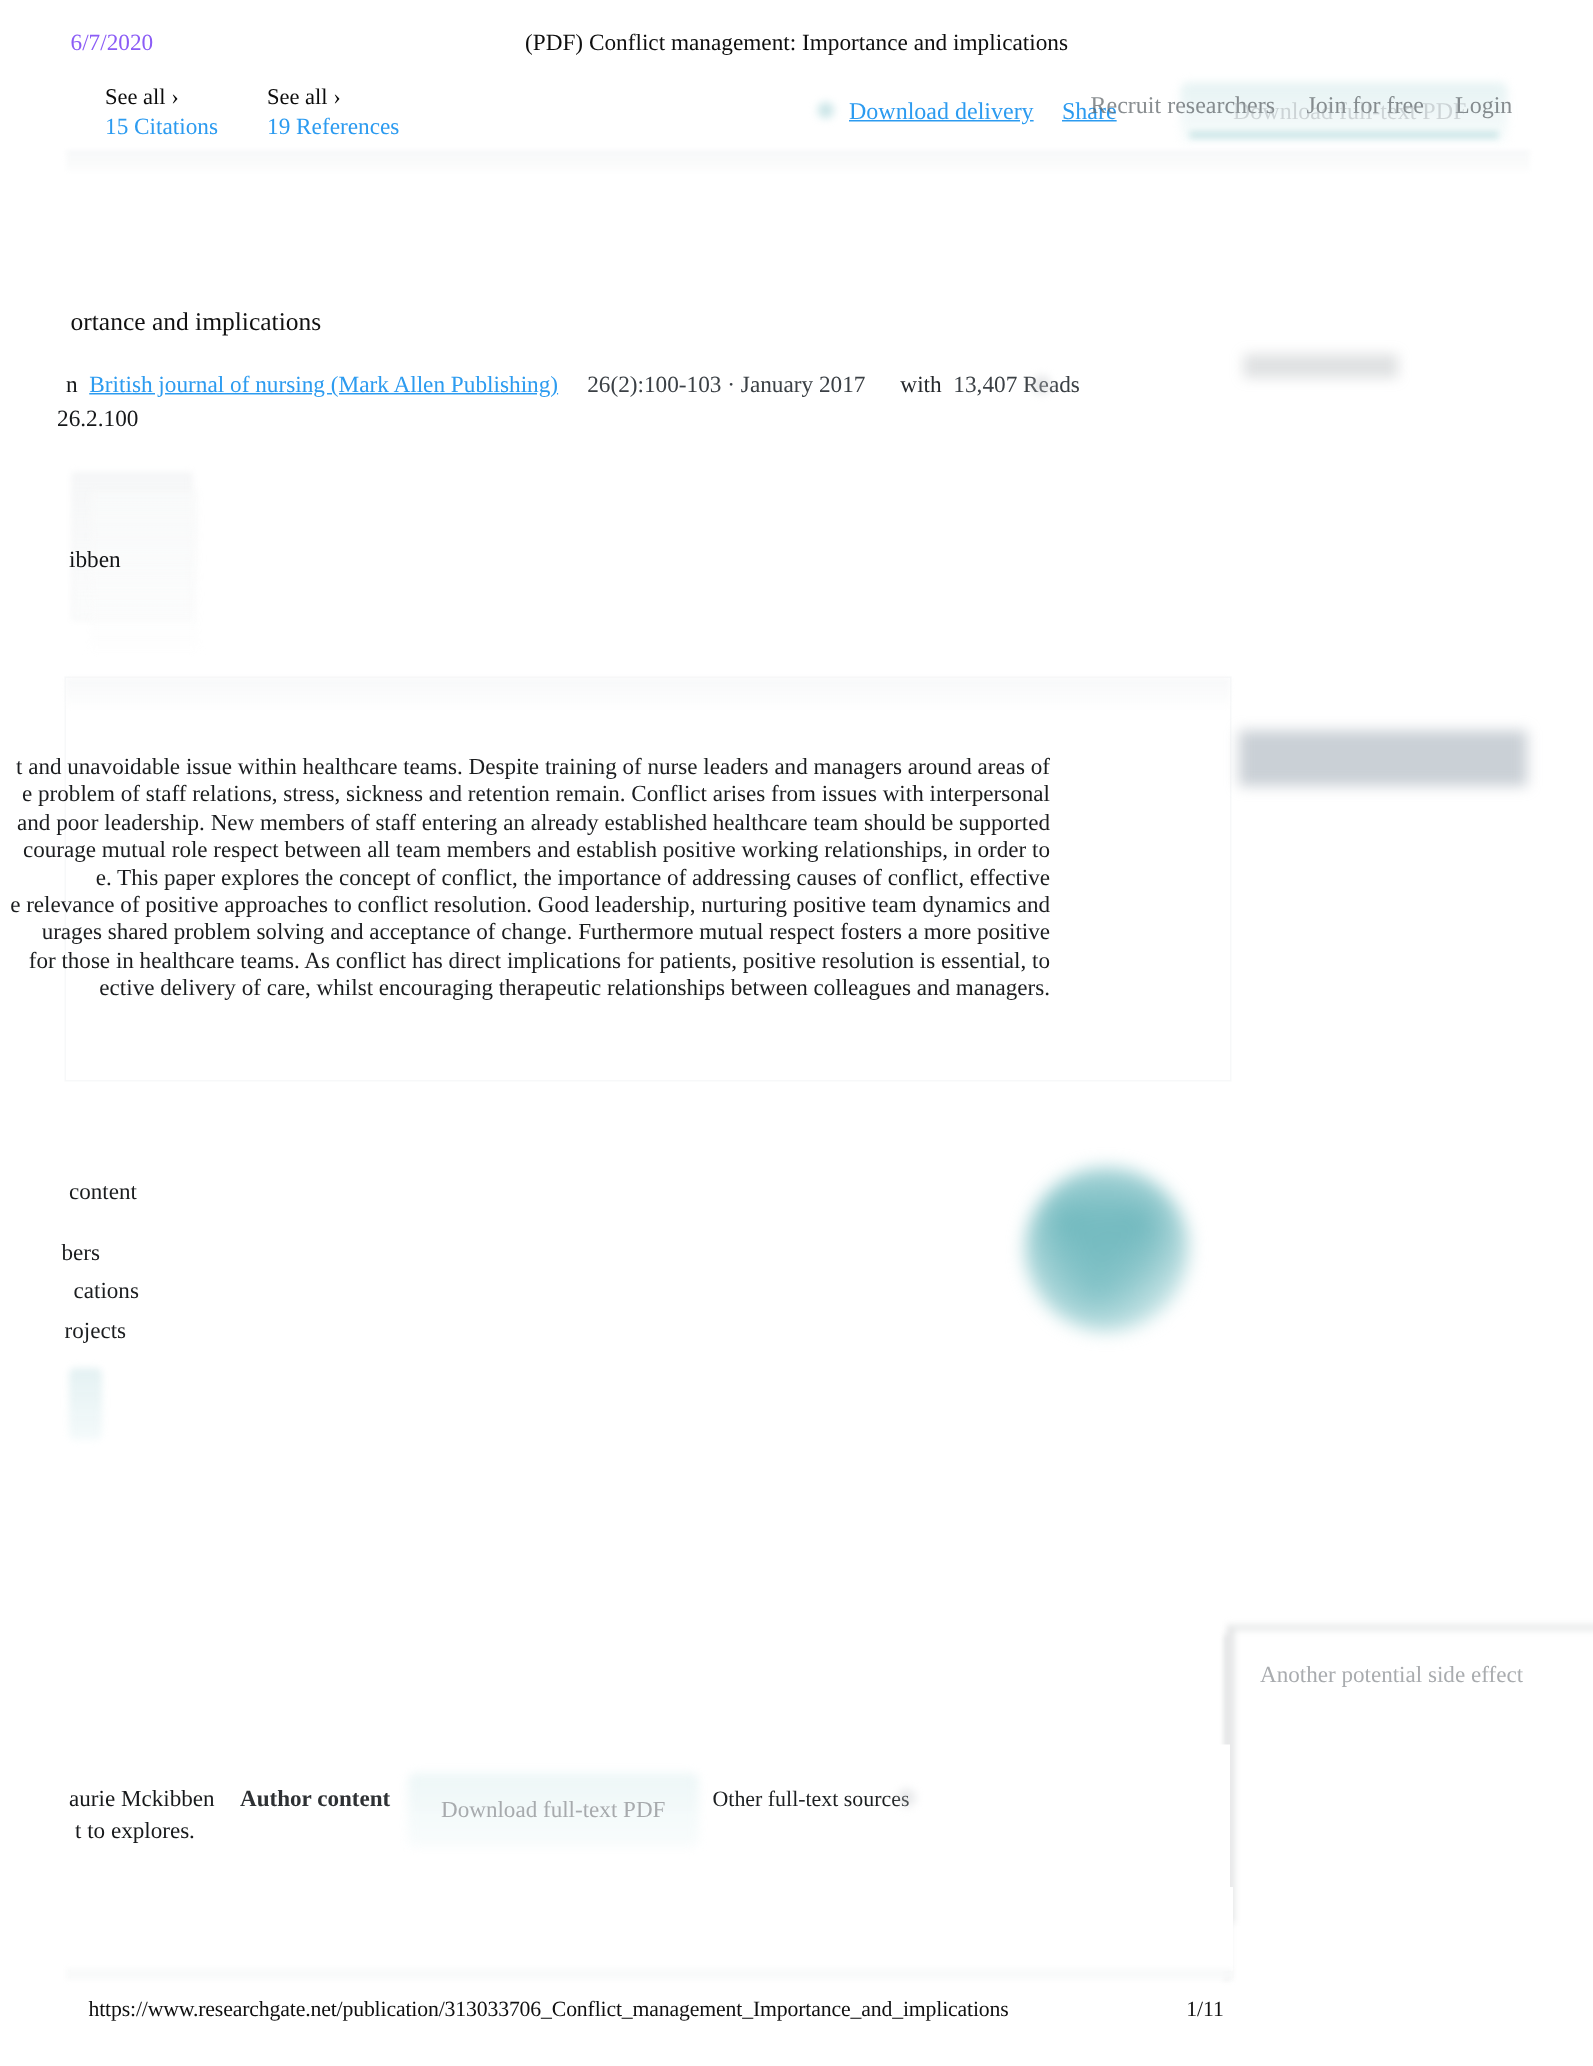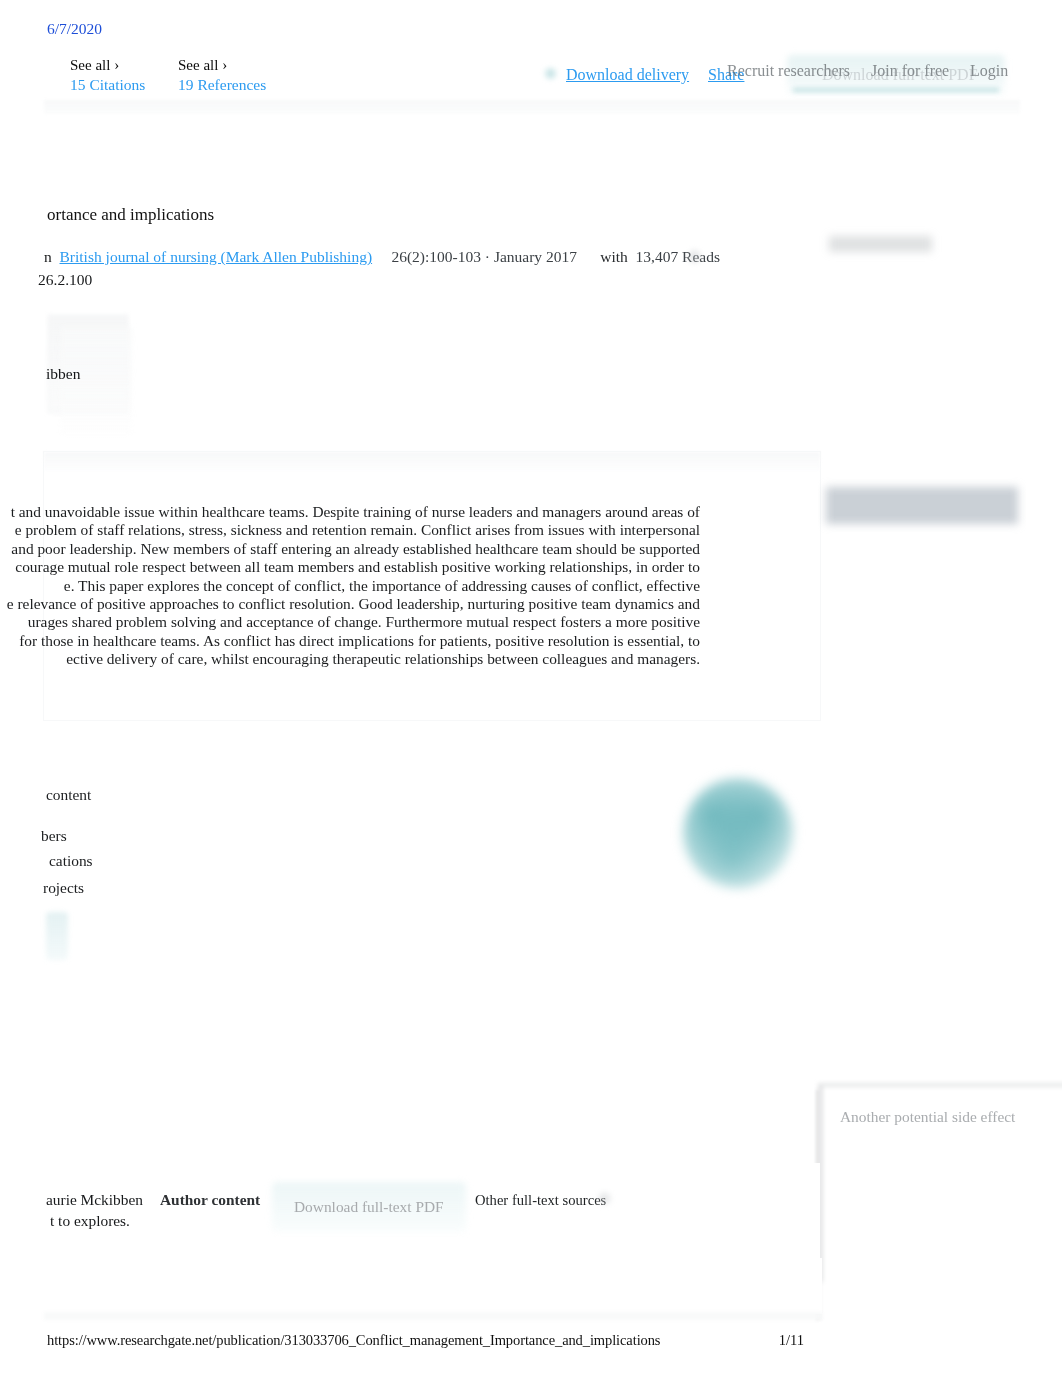--- a/index.html
+++ b/index.html
@@ -20,37 +20,37 @@
   #print-header {
     position: absolute;
     left: 0; top: 20px;
     width: 1062px;
     height: 26px;
   }
   #print-date {
     position: absolute;
     left: 47px; top: 0;
     font-size: 15.5px;
-    color: #1d4ed8;
+    color: #8b5cf6;
     white-space: nowrap;
   }
   #print-title {
     position: absolute;
     left: 0; top: 0;
     width: 1062px;
     text-align: center;
     font-size: 15.5px;
     color: #0f0f0f;
     white-space: nowrap;
   }
 
   
   #print-footer {
     position: absolute;
-    left: 0; top: 1332px;
+    left: 12px; top: 1332px;
     width: 850px;
     height: 24px;
   }
   #footer-url {
     position: absolute;
     left: 47px; top: 0;
     font-size: 14.5px;
     color: #101010;
     white-space: nowrap;
     letter-spacing: -0.1px;
@@ -348,20 +348,21 @@
     width: 778px; height: 8px;
     background: rgba(248,249,249,0.9);
     filter: blur(1.4px);
   }
 </style>
 </head>
 <body>
 
 <div id="print-header">
   <div id="print-date">6/7/2020</div>
+  <div id="print-title">(PDF) Conflict management: Importance and implications</div>
 </div>
 
 <div class="seeall-group" style="left:70px; top:56px;">
   <div class="seeall-link">See all ›</div>
   <div class="seeall-count">
     <span class="num">15</span>
     <span>Citations</span>
   </div>
 </div>
 

